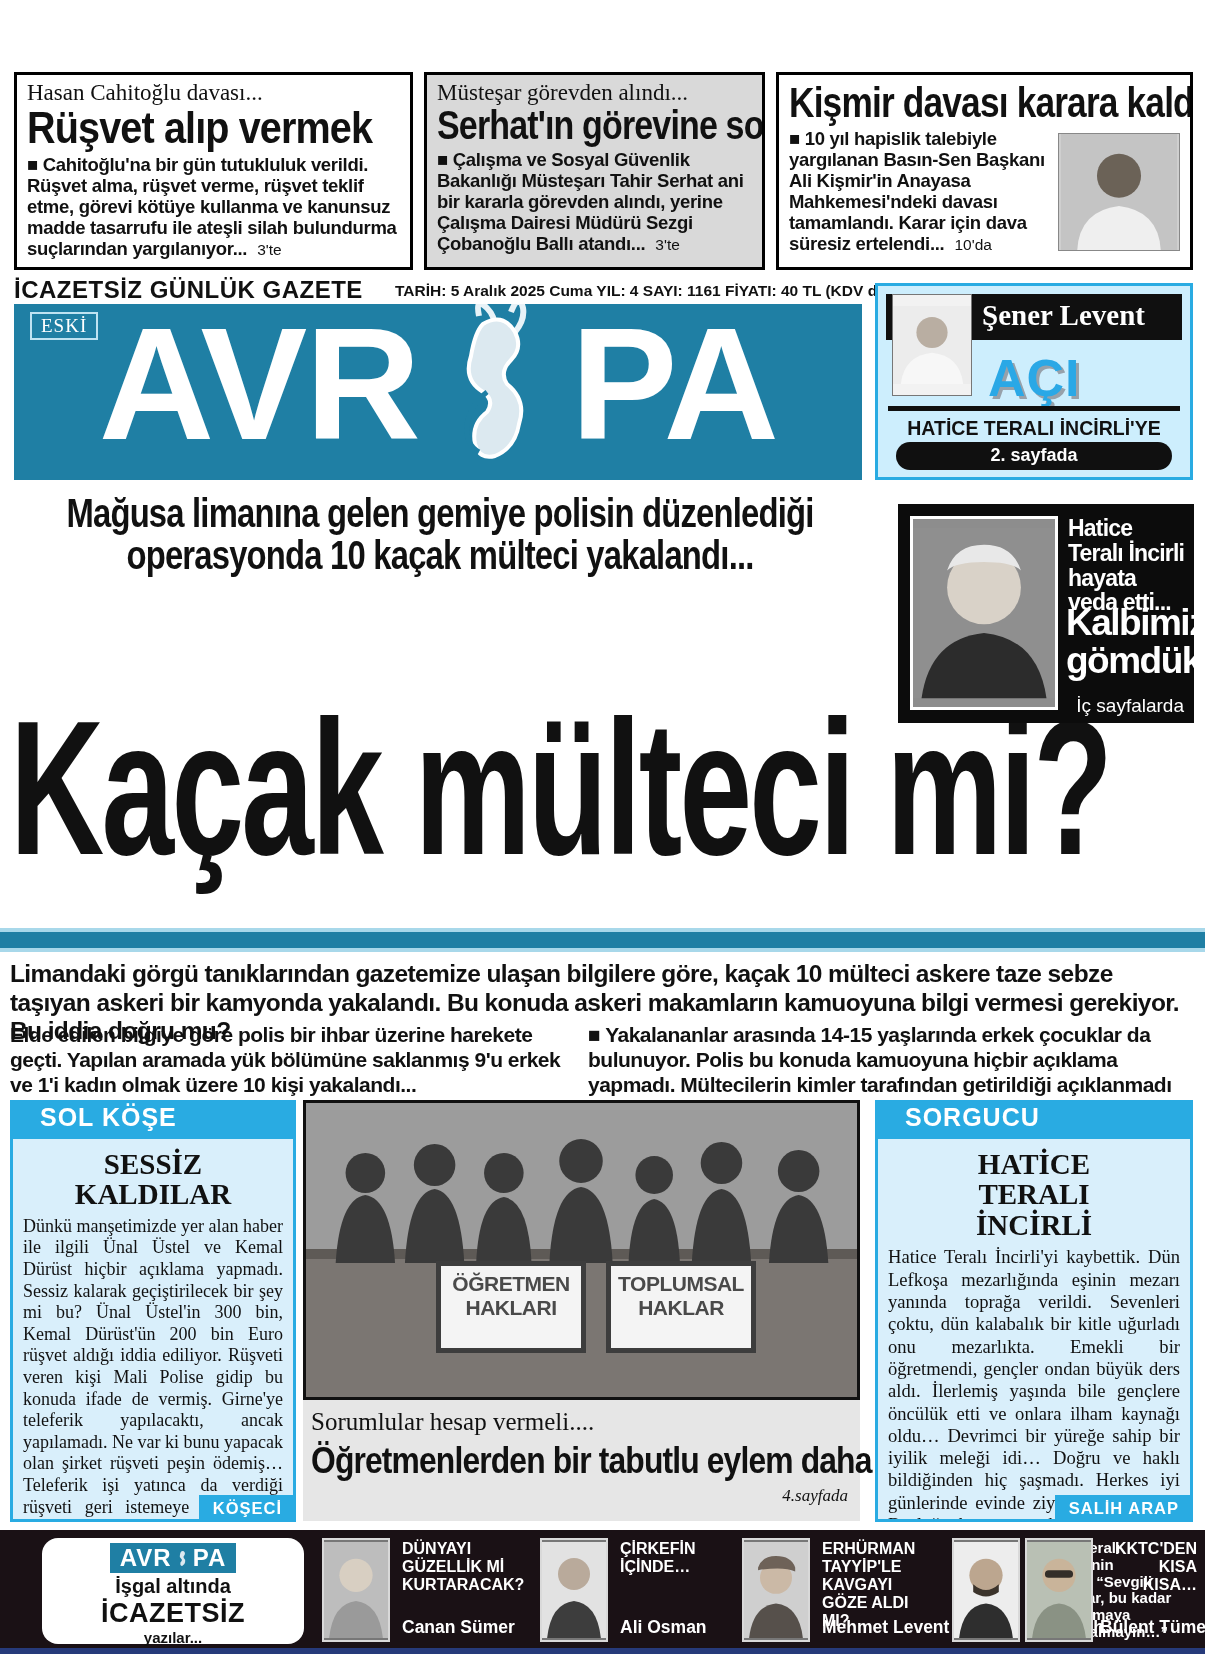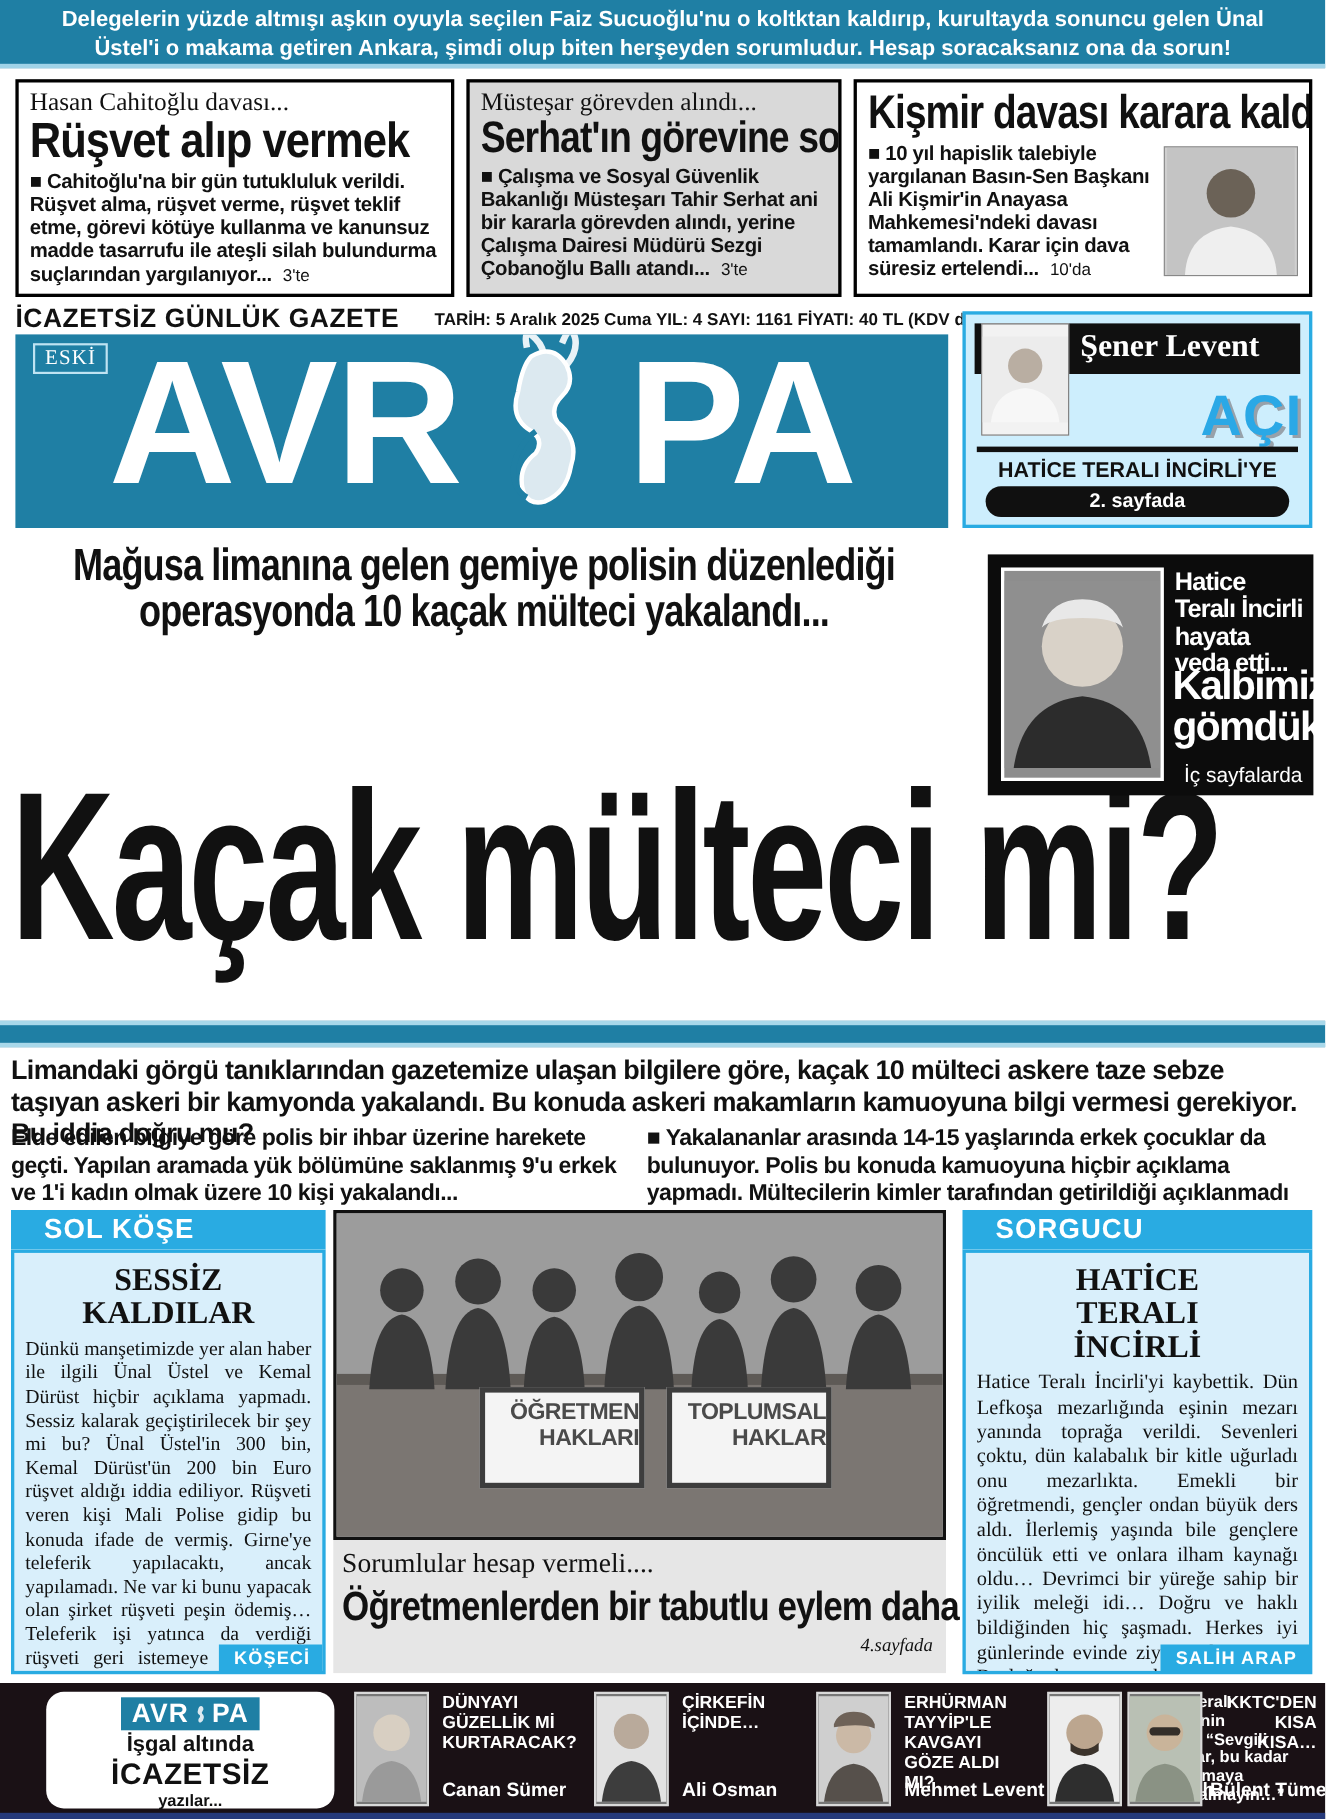--- a/index.html
+++ b/index.html
@@ -26,21 +26,21 @@
   .logoblock{left:14px;top:304px;width:848px;height:176px;background:#1f7fa4;display:flex;align-items:flex-start;justify-content:center;gap:16px}
   .eski{position:absolute;left:16px;top:8px;border:2px solid #bfe3f2;color:#fff;font-family:"Liberation Serif",serif;
         font-size:19px;padding:1px 9px;letter-spacing:1px}
   .logoletters{color:#fff;font-weight:bold;font-size:160px;line-height:1;letter-spacing:-2px}
 
   
   .acibox{left:875px;top:283px;width:318px;height:197px;background:#cdeefd;border:3px solid #29abe2}
   .aci-black{position:absolute;left:8px;top:8px;right:8px;height:46px;background:#101010}
   .aci-photo{position:absolute;left:14px;top:8px;width:80px;height:102px;background:#f2f2f2;border:1px solid #777;overflow:hidden}
   .aci-name{position:absolute;left:104px;top:13px;color:#fff;font-family:"Liberation Serif",serif;font-weight:bold;font-size:29px}
-  .aci-title{position:absolute;left:110px;top:62px;width:196px;text-align:right;color:#2aa8e6;font-weight:bold;font-size:52px;
+  .aci-title{position:absolute;left:110px;top:62px;width:196px;text-align:left;color:#2aa8e6;font-weight:bold;font-size:52px;
              text-shadow:3px 3px 0 #97a1aa;letter-spacing:1px}
   .aci-rule{position:absolute;left:10px;right:10px;top:120px;height:5px;background:#101010}
   .aci-sub{position:absolute;left:6px;right:6px;top:131px;text-align:center;font-weight:bold;font-size:19.5px;line-height:1.15}
   .aci-pill{position:absolute;left:18px;right:18px;bottom:7px;height:28px;background:#101010;border-radius:14px;color:#fff;
             font-weight:bold;font-size:18px;text-align:center;line-height:27px}
 
   
   .mkicker{left:0;top:492px;width:1100px;transform:scaleX(0.8);transform-origin:0 0;text-align:center;
            font-weight:bold;font-size:41px;line-height:1.03;letter-spacing:-1px}
   .mhead1{left:14px;top:578px;font-weight:bold;font-size:122px;line-height:0.95;letter-spacing:-3px}
@@ -64,21 +64,21 @@
   .bluebox{top:1136px;height:386px;background:#d9effb;border:3px solid #29abe2;padding:6px 10px;overflow:hidden;position:absolute}
   .bb-title{font-family:"Liberation Serif",serif;font-weight:bold;font-size:29px;text-align:center;margin:4px 0 6px;line-height:1.05}
   .bb-body{font-family:"Liberation Serif",serif;font-size:18.6px;line-height:1.2;text-align:justify}
   .sig{position:absolute;right:-3px;bottom:-3px;background:#29abe2;color:#fff;font-weight:bold;
        font-size:16.5px;padding:4px 14px;letter-spacing:1px}
 
   
   .photoblock{left:303px;top:1100px;width:557px;height:421px;background:#e6e6e6}
   .gphoto{position:absolute;left:0;top:0;width:557px;height:300px;border:3px solid #111;background:linear-gradient(#a9a9a9,#8f8f8f 55%,#7c7c7c)}
   .sign{position:absolute;background:#f4f4f4;border:5px solid #3d3d3d;color:#4a4a4a;font-weight:bold;font-size:21px;
-        line-height:1.15;text-align:right;white-space:pre-line;padding-top:6px;letter-spacing:-0.5px}
+        line-height:1.15;text-align:center;white-space:pre-line;padding-top:6px;letter-spacing:-0.5px}
   .cap-kicker{position:absolute;left:8px;top:308px;font-family:"Liberation Serif",serif;font-size:25px}
   .cap-head{position:absolute;left:8px;top:340px;font-weight:bold;font-size:37px;letter-spacing:-1px}
   .cap-ref{position:absolute;right:12px;top:386px;font-family:"Liberation Serif",serif;font-style:italic;font-size:17px}
 
   
   .strip{left:0;top:1530px;width:1205px;height:124px;background:#1a1115;border-bottom:6px solid #263a7a}
   .promo{position:absolute;left:42px;top:8px;width:262px;height:106px;background:#fff;border-radius:16px;text-align:center;padding-top:5px}
   .promo-logo{display:inline-flex;align-items:center;gap:4px;background:#1f7fa4;color:#fff;font-weight:bold;font-size:24px;
               padding:1px 10px;letter-spacing:1px}
   .promo-l1{font-weight:bold;font-size:20px;margin-top:2px}
@@ -87,23 +87,20 @@
   .ccell-photo{position:absolute;top:8px;width:68px;height:104px;background:#777;border:2px solid #d9d9d9;overflow:hidden}
   .ccell-title{position:absolute;top:10px;width:118px;color:#fff;font-weight:bold;font-size:16px;line-height:1.12}
   .ccell-name{position:absolute;bottom:10px;width:130px;color:#fff;font-weight:bold;font-size:17.5px}
   .sil{width:100%;height:100%}
 </style>
 </head>
 <body>
 
 <div class="page">
 
-  <div class="abs banner">
-    <span>Delegelerin yüzde altmışı aşkın oyuyla seçilen Faiz Sucuoğlu'nu o koltktan kaldırıp, kurultayda sonuncu gelen Ünal Üstel'i o makama getiren Ankara, şimdi olup biten herşeyden sorumludur. Hesap soracaksanız ona da sorun!</span>
-  </div>
 
   <div class="abs tbox" style="left:14px;width:399px">
     <div class="kicker">Hasan Cahitoğlu davası...</div>
     <div class="thead"><span class="sq" style="transform:scaleX(0.88)">Rüşvet alıp vermek</span></div>
     <div class="tbody"><span>■ Cahitoğlu'na bir gün tutukluluk verildi. Rüşvet alma, rüşvet verme, rüşvet teklif etme, görevi kötüye kullanma ve kanunsuz madde tasarrufu ile ateşli silah bulundurma suçlarından yargılanıyor...</span><span class="pageref">3'te</span></div>
   </div>
 
   <div class="abs tbox" style="left:424px;width:341px;background:#d9d9d9">
     <div class="kicker">Müsteşar görevden alındı...</div>
     <div class="thead" style="font-size:40px"><span class="sq" style="transform:scaleX(0.85)">Serhat'ın görevine son</span></div>

